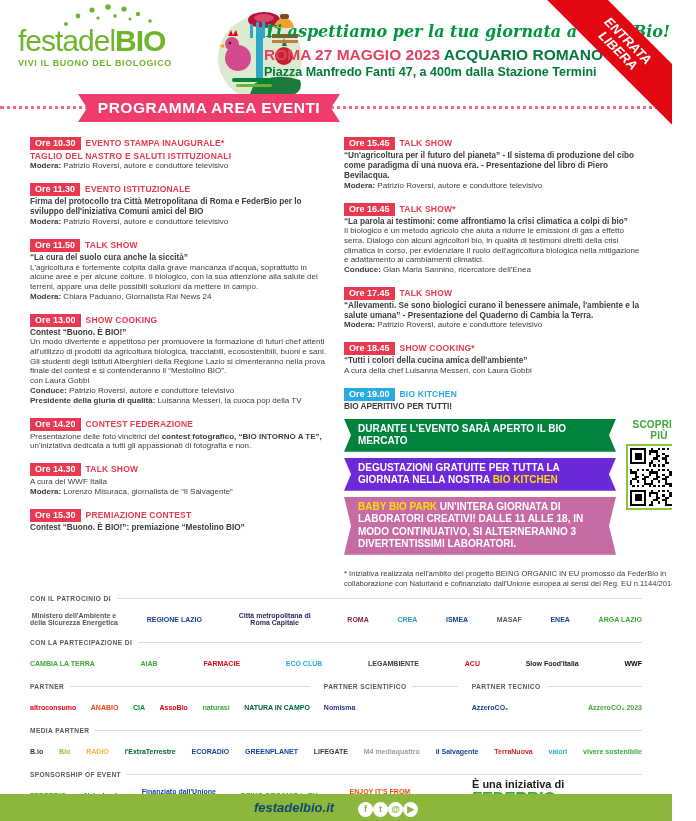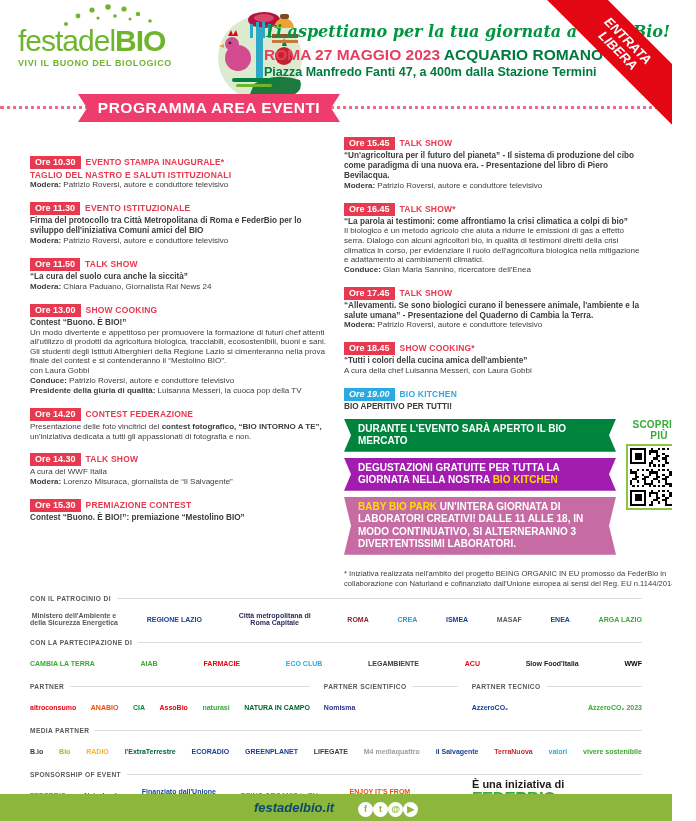--- a/index.html
+++ b/index.html
@@ -20,37 +20,37 @@
   .dateline .date{color:#e4405f;}
   .dateline .venue{color:#007a3e;}
   .address{font-size:12.5px;font-weight:bold;color:#007a3e;margin-top:1px;}
   .ribbon{position:absolute;top:24px;right:-46px;width:190px;transform:rotate(45deg);background:#e30613;color:#fff;text-align:center;font-size:13px;font-weight:bold;font-style:italic;line-height:1.05;padding:8px 0;z-index:5;}
 
   
   .prog-banner{width:262px;margin:-15px 0 8px 78px;position:relative;z-index:2;background:#ee3d6c;color:#fff;font-size:15.5px;font-weight:bold;letter-spacing:.5px;text-align:center;padding:5px 0;clip-path:polygon(0 0,100% 0,calc(100% - 9px) 50%,100% 100%,0 100%,9px 50%);}
 
   
   .program{display:flex;gap:12px;padding:2px 28px 0 30px;}
-  .col-left{width:302px;flex:none;margin-top:19px;}
+  .col-left{width:302px;flex:none;}
   .col-right{flex:1;min-width:0;}
   .event{margin-bottom:7px;}
   .ev-head{margin-bottom:1px;}
   .time-chip{display:inline-block;background:#e7394f;color:#fff;font-size:9px;font-weight:bold;padding:1px 5px 2px;}
   .ev-cat{color:#e7394f;font-size:8.5px;font-weight:bold;margin-left:5px;letter-spacing:.2px;}
   .ev-cat2{color:#e7394f;font-size:8.5px;font-weight:bold;letter-spacing:.2px;line-height:1.2;}
   .ev-title{font-size:8.2px;font-weight:bold;line-height:1.2;}
   .ev-body{font-size:8px;line-height:1.2;}
   .ev-credit{font-size:8px;line-height:1.25;}
 
   
   .promo-zone{display:flex;gap:10px;margin-top:6px;}
   .promo-stack{width:272px;flex:none;}
   .pbanner{clip-path:polygon(0 0,100% 0,calc(100% - 7px) 50%,100% 100%,0 100%,7px 50%);color:#fff;font-weight:bold;font-size:10px;line-height:1.25;padding:4px 14px;margin-bottom:6px;}
   .pb-green{background:#00843d;}
-  .pb-cyan{background:#a21caf;}
+  .pb-cyan{background:#6d28d9;}
   .pb-pink{background:#c76ba5;}
   .hl-yellow{color:#ffdd00;}
   .qr-box{width:84px;text-align:center;}
   .qr-label{color:#3aaa35;font-size:10px;font-weight:bold;margin-bottom:3px;letter-spacing:.2px;}
   .qr-frame{display:inline-block;border:2px solid #8cc63f;padding:2px;background:#fff;line-height:0;}
   .footnote{font-size:7.6px;line-height:1.3;margin-top:8px;width:372px;}
 
   
   .partners{padding:4px 30px 0;}
   .sec{display:flex;align-items:center;gap:6px;margin-top:3px;}
@@ -148,20 +148,21 @@
           <div class="ev-credit"><b>Modera:</b><span> Patrizio Roversi, autore e conduttore televisivo</span></div>
         </div>
         <div class="event">
           <div class="ev-head"><span class="time-chip">Ore 11.30</span><span class="ev-cat">EVENTO ISTITUZIONALE</span></div>
           <div class="ev-title">Firma del protocollo tra Città Metropolitana di Roma e FederBio per lo sviluppo dell'iniziativa Comuni amici del BIO</div>
           <div class="ev-credit"><b>Modera:</b><span> Patrizio Roversi, autore e conduttore televisivo</span></div>
         </div>
         <div class="event">
           <div class="ev-head"><span class="time-chip">Ore 11.50</span><span class="ev-cat">TALK SHOW</span></div>
           <div class="ev-title">“La cura del suolo cura anche la siccità”</div>
+          <div class="ev-body">L'agricoltura è fortemente colpita dalla grave mancanza d'acqua, soprattutto in alcune aree e per alcune colture. Il biologico, con la sua attenzione alla salute dei terreni, appare una delle possibili soluzioni da mettere in campo.</div>
           <div class="ev-credit"><b>Modera:</b><span> Chiara Paduano, Giornalista Rai News 24</span></div>
         </div>
         <div class="event">
           <div class="ev-head"><span class="time-chip">Ore 13.00</span><span class="ev-cat">SHOW COOKING</span></div>
           <div class="ev-title">Contest “Buono. È BIO!”</div>
           <div class="ev-body">Un modo divertente e appetitoso per promuovere la formazione di futuri chef attenti all'utilizzo di prodotti da agricoltura biologica, tracciabili, ecosostenibili, buoni e sani. Gli studenti degli Istituti Alberghieri della Regione Lazio si cimenteranno nella prova finale del contest e si contenderanno il “Mestolino BIO”.</div>
           <div class="ev-credit"><span>con Laura Gobbi</span></div>
           <div class="ev-credit"><b>Conduce:</b><span> Patrizio Roversi, autore e conduttore televisivo</span></div>
           <div class="ev-credit"><b>Presidente della giuria di qualità:</b><span> Luisanna Messeri, la cuoca pop della TV</span></div>
         </div>
@@ -196,21 +197,21 @@
             <div class="ev-head"><span class="time-chip">Ore 17.45</span><span class="ev-cat">TALK SHOW</span></div>
             <div class="ev-title">“Allevamenti. Se sono biologici curano il benessere animale, l'ambiente e la salute umana” - Presentazione del Quaderno di Cambia la Terra.</div>
             <div class="ev-credit"><b>Modera:</b><span> Patrizio Roversi, autore e conduttore televisivo</span></div>
           </div>
           <div class="event">
             <div class="ev-head"><span class="time-chip">Ore 18.45</span><span class="ev-cat">SHOW COOKING*</span></div>
             <div class="ev-title">“Tutti i colori della cucina amica dell'ambiente”</div>
             <div class="ev-body">A cura della chef Luisanna Messeri, con Laura Gobbi</div>
           </div>
           <div class="event">
-            <div class="ev-head"><span class="time-chip" style="background: rgb(41, 171, 226); font-style: italic;">Ore 19.00</span><span class="ev-cat" style="color: rgb(41, 171, 226);">BIO KITCHEN</span></div>
+            <div class="ev-head"><span class="time-chip" style="background: rgb(41, 171, 226);">Ore 19.00</span><span class="ev-cat" style="color: rgb(41, 171, 226);">BIO KITCHEN</span></div>
             <div class="ev-title">BIO APERITIVO PER TUTTI!</div>
           </div>
         </div>
 
       <div class="promo-zone">
         <div class="promo-stack">
           <div class="pbanner pb-green">DURANTE L'EVENTO SARÀ APERTO IL BIO MERCATO</div>
           <div class="pbanner pb-cyan"><span>DEGUSTAZIONI GRATUITE PER TUTTA LA GIORNATA NELLA NOSTRA </span><span class="hl-yellow">BIO KITCHEN</span></div>
           <div class="pbanner pb-pink"><span class="hl-yellow">BABY BIO PARK</span><span> UN'INTERA GIORNATA DI LABORATORI CREATIVI! DALLE 11 ALLE 18, IN MODO CONTINUATIVO, SI ALTERNERANNO 3 DIVERTENTISSIMI LABORATORI.</span></div>
         </div>

